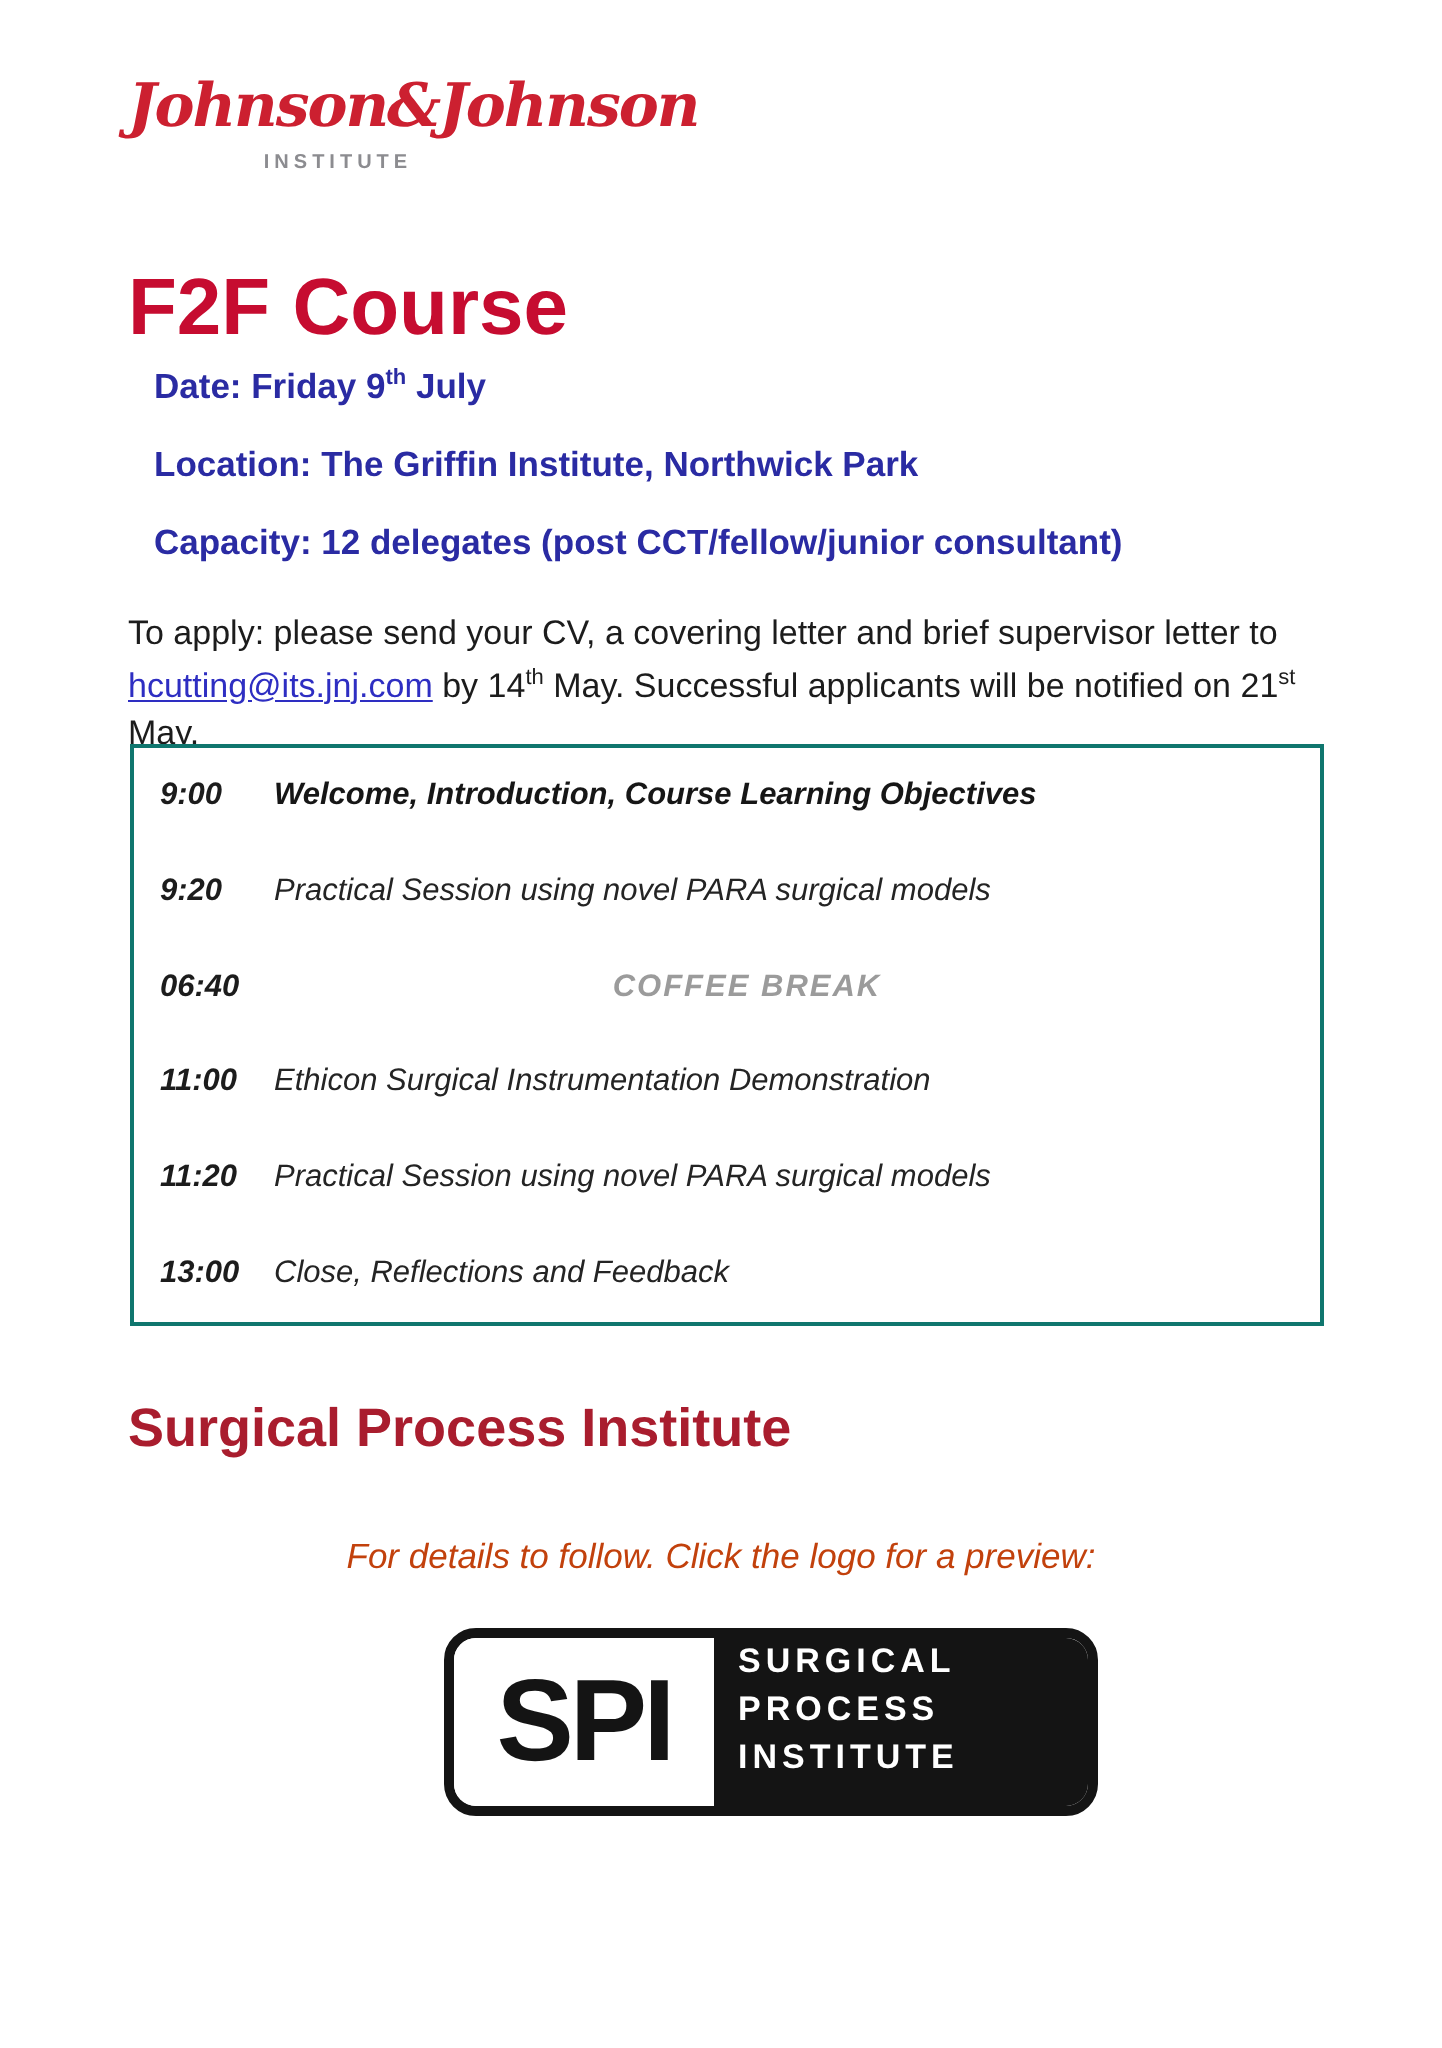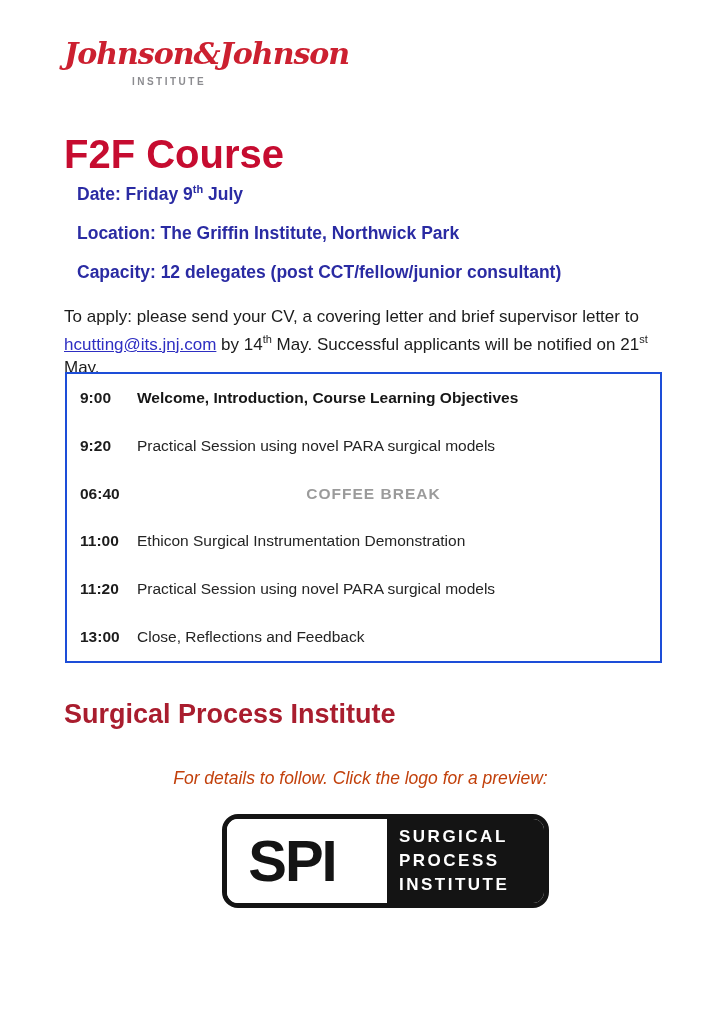--- a/index.html
+++ b/index.html
@@ -52,23 +52,24 @@
     position: absolute; left: 64px; top: 305px; width: 606px;
     font-size: 17px; line-height: 23px; color: #1c1c1c;
   }
   .apply sup { font-size: 11px; }
   .apply a { color: #2E2EC2; text-decoration: underline; cursor: pointer; }
 
   
   .schedule {
     position: absolute; left: 65px; top: 372px;
     width: 597px; height: 291px;
-    border: 2px solid #1d4ed8;
+    border: 2px solid #0f766e;
     display: flex; flex-direction: column;
     background: #ffffff;
+    font-style: italic;
   }
   .sched-row {
     flex: 1; display: flex; align-items: center;
     padding-left: 13px; padding-right: 10px;
   }
   .sched-time {
     width: 47px; flex: 0 0 47px;
     font-size: 15.5px; font-weight: bold; color: #1c1c1c;
   }
   .sched-activity {
@@ -100,23 +101,22 @@
   .spi-left {
     flex: 0 0 130px; background: #ffffff;
     display: flex; align-items: center; justify-content: center;
   }
   .spi-left span {
     font-size: 58px; font-weight: 900; letter-spacing: -2px;
     color: #141414; line-height: 1;
   }
   .spi-right {
     flex: 1; background: #141414; color: #ffffff;
-    display: flex; flex-direction: column; justify-content: center;
+    display: flex; flex-direction: column; 
     padding-left: 12px;
-    margin-left: 30px;
   }
   .spi-right .spi-line {
     font-size: 17px; font-weight: bold; letter-spacing: 2.5px;
     line-height: 24px; white-space: nowrap;
   }
 </style>
 </head>
 <body>
 
 <div class="page">

